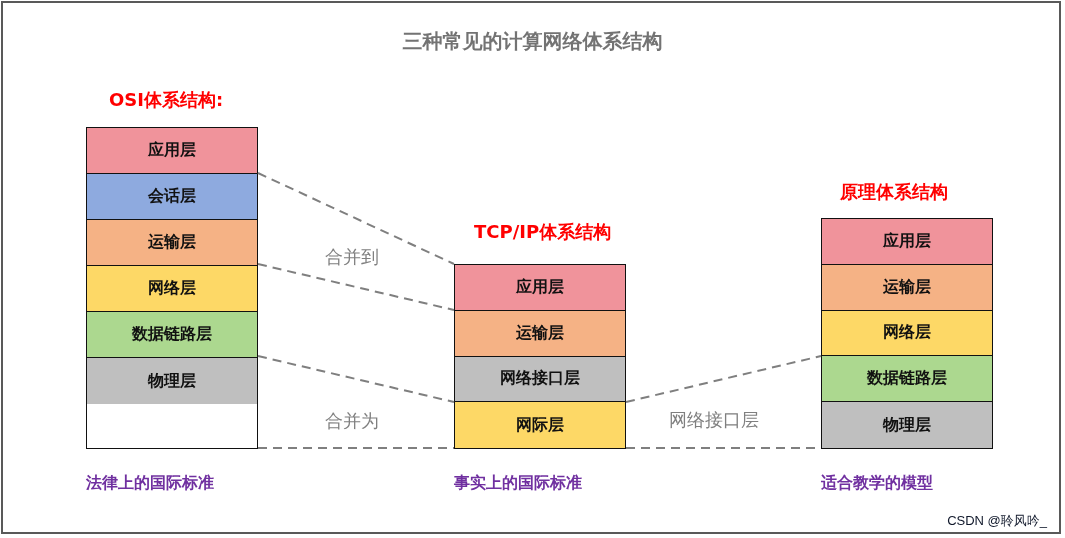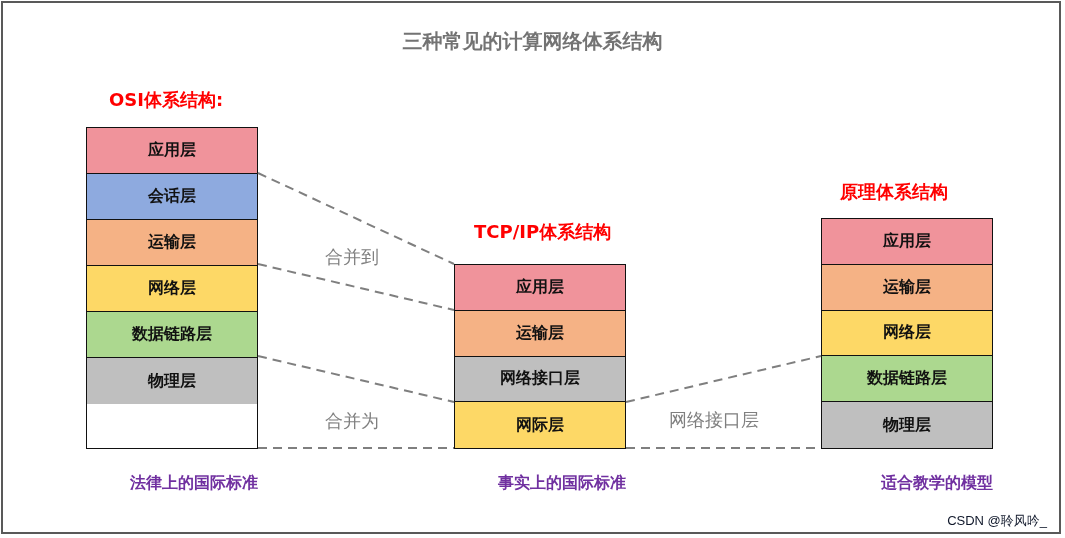--- a/index.html
+++ b/index.html
@@ -11,21 +11,21 @@
            font-size: 20px; font-weight: bold; color: #737373; }
   .stack-title { position: absolute; font-size: 18px; font-weight: bold; color: #ff0000;
                  white-space: nowrap; }
   .stack { position: absolute; width: 172px; border: 1.5px solid #111; box-sizing: border-box;
            display: flex; flex-direction: column; }
   .layer { height: 46px; display: flex; align-items: center; justify-content: center;
            font-size: 16px; font-weight: bold; color: #111; border-bottom: 1.5px solid #111;
            box-sizing: border-box; }
   .layer:last-child { border-bottom: none; }
   .caption { position: absolute; font-size: 16px; font-weight: bold; color: #7030a0;
-             white-space: nowrap; text-align: right; }
+             white-space: nowrap; text-align: left; }
   .conn-label { position: absolute; font-size: 18px; font-weight: normal; color: #7f7f7f;
                 white-space: nowrap; }
   svg.lines { position: absolute; left: 0; top: 0; width: 1065px; height: 538px; pointer-events: none; }
   .watermark { position: absolute; right: 18px; bottom: 8px; font-size: 13px; color: #0f172a;
                font-family: "Liberation Sans", "DejaVu Sans", sans-serif; }
 </style>
 </head>
 <body>
 
 <div class="frame"></div>

